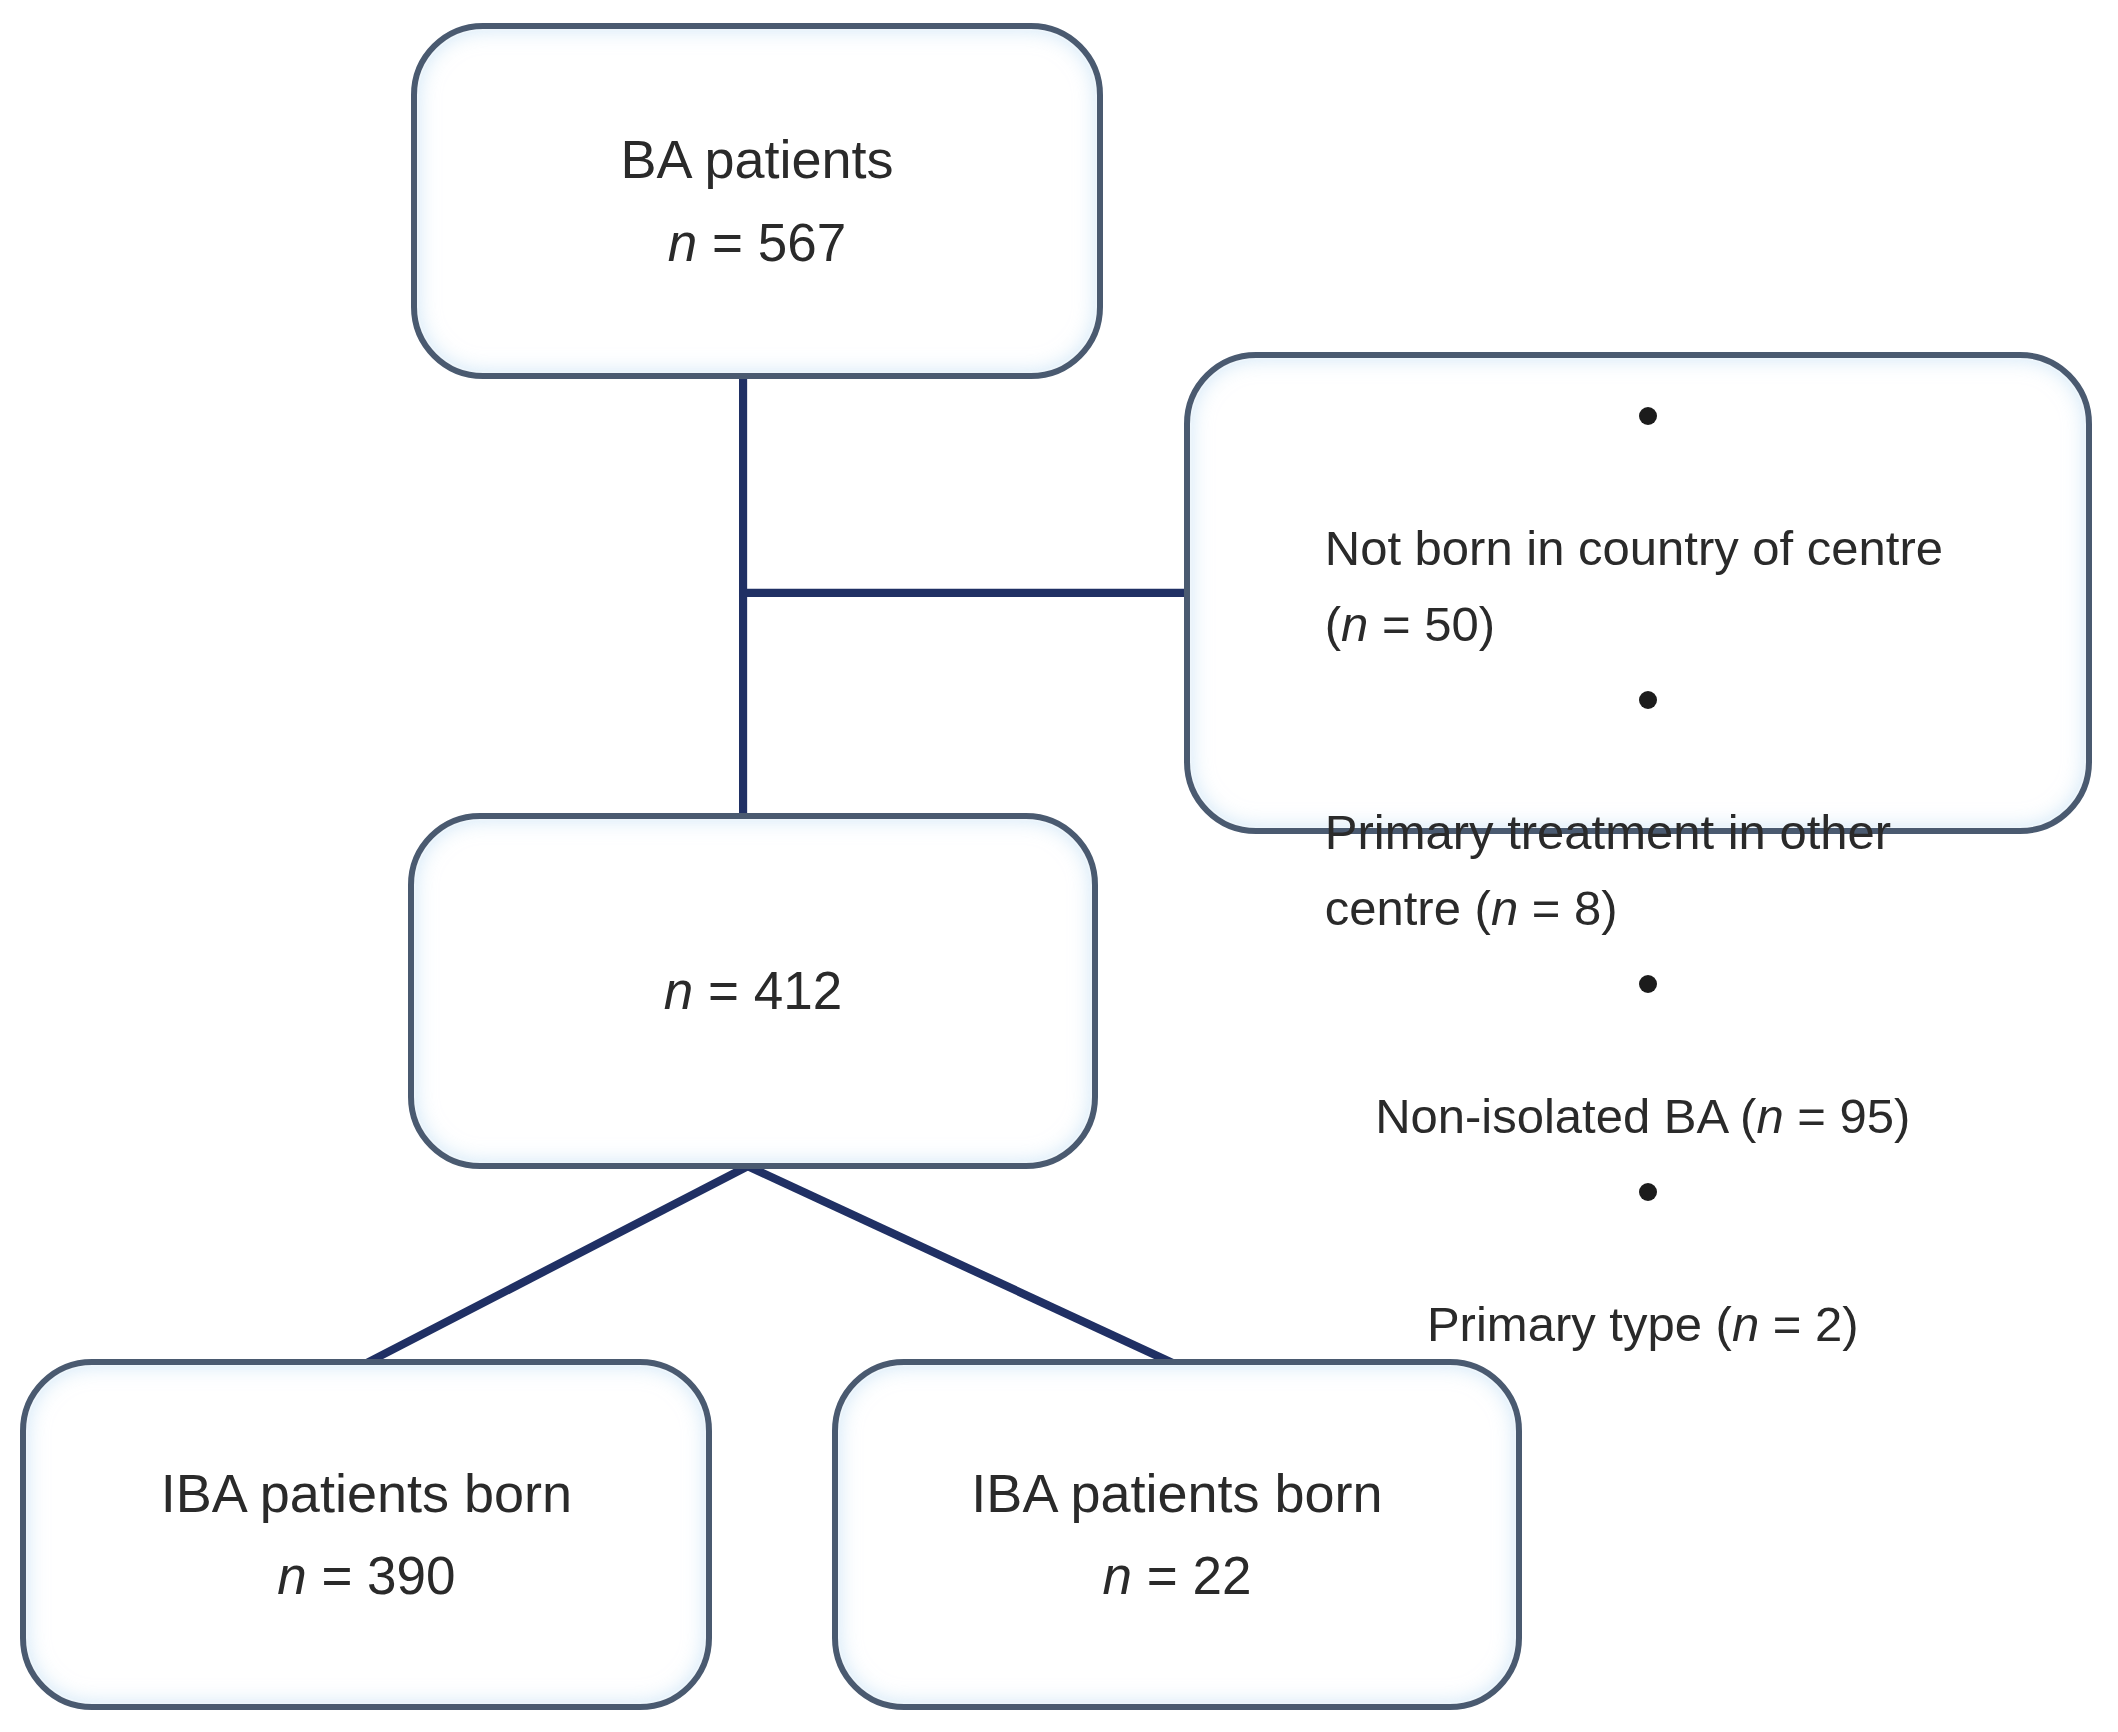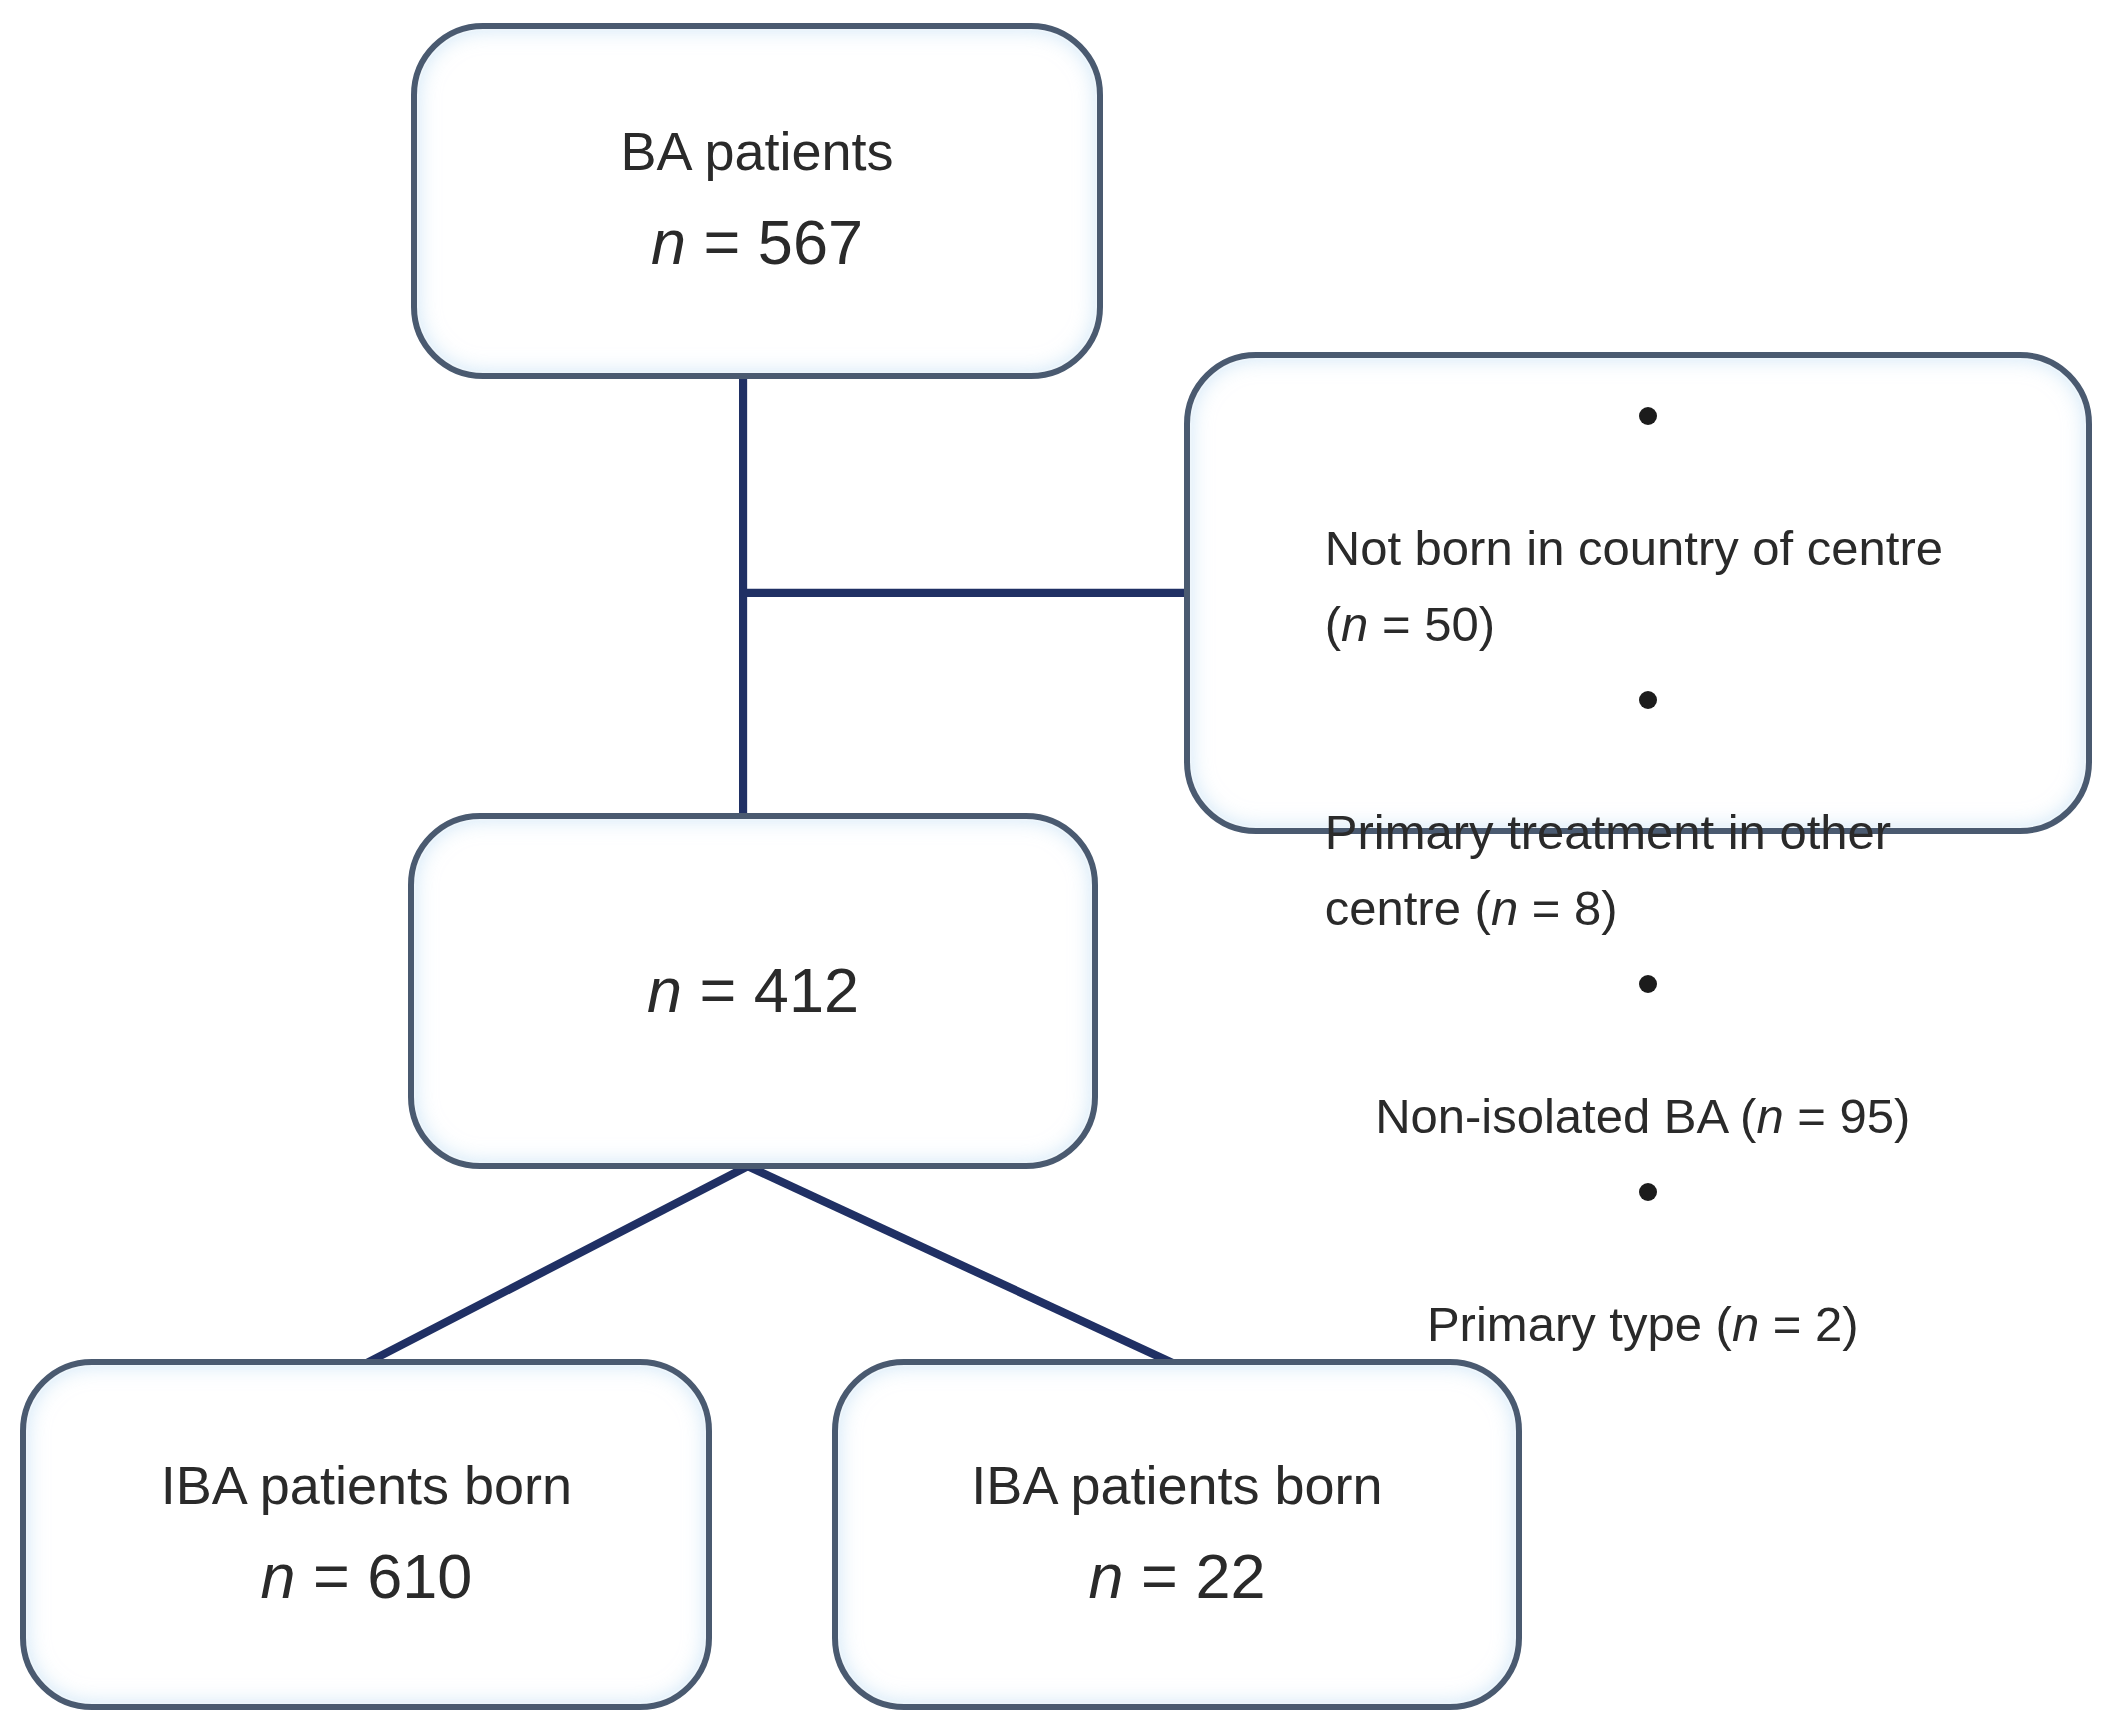--- a/index.html
+++ b/index.html
@@ -36,21 +36,21 @@
     justify-content: center;
     text-align: center;
     z-index: 1;
   }
   .node .title-line {
     font-size: 54px;
     line-height: 1.55;
     white-space: nowrap;
   }
   .node .n-line {
-    font-size: 63px;
+    font-size: 53px;
     line-height: 1.55;
     white-space: nowrap;
   }
   .nvar { font-style: italic; }
   
   #box-ba        { left: 411px;  top: 23px;   width: 692px;  height: 356px; }
   
   #box-excl {
     left: 1184px; top: 352px; width: 908px; height: 482px;
     align-items: stretch;
@@ -138,21 +138,21 @@
       </li>
     </ul>
   </div>
 
   <div class="node" id="box-included">
     <div class="n-line"><span class="nvar">n</span><span> = 412</span></div>
   </div>
 
   <div class="node" id="box-pre">
     <div class="title-line">IBA patients born</div>
-    <div class="n-line"><span class="nvar">n</span><span> = 610</span></div>
+    <div class="n-line"><span class="nvar">n</span><span> = 390</span></div>
   </div>
 
   <div class="node" id="box-lock">
     <div class="title-line">IBA patients born</div>
     <div class="n-line"><span class="nvar">n</span><span> = 22</span></div>
   </div>
 
 </div>
 
 

